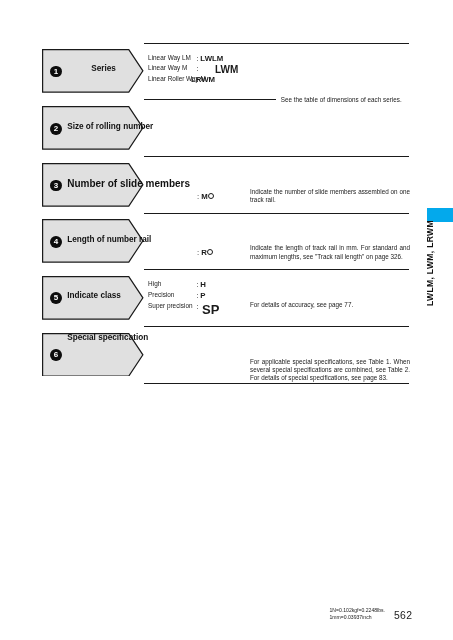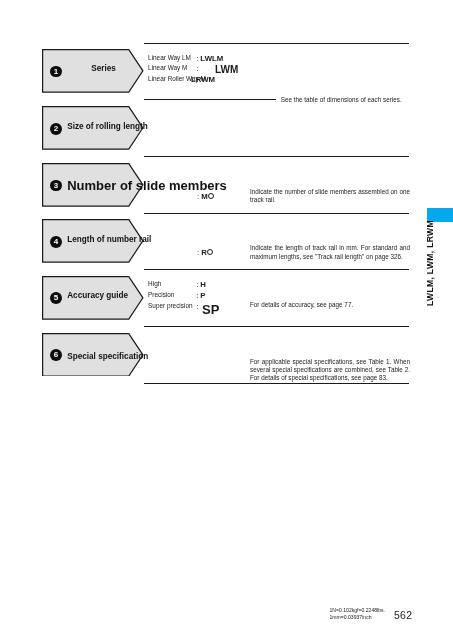--- a/index.html
+++ b/index.html
@@ -77,46 +77,46 @@
           <span class="pc" style="left:196.6px;font-size:7.6px">:</span>
           <span class="pv" style="left:191px;font-size:7.8px">LRWM</span>
         </div>
       </div>
       <div class="note nj" style="left: 280.8px; width: 130px; top: 95.7px;">See the table of dimensions of each series.</div>
       <div class="tag" style="top: 106.4px;">
         <svg width="101.5" height="43.7" viewBox="0 0 101.5 43.7">
           <path d="M0.6 0.6 H86.8 L100.9 21.85 L86.8 43.1 H0.6 Z" fill="#e0e0e0" stroke="#1a1a1a" stroke-width="1.2"></path>
         </svg>
         <div class="bullet" style="left: 8px; top: 16.6px;">2</div>
-        <div class="tag-label" style="left: 25px; top: 15.2px; font-size: 8.2px;">Size of rolling length</div>
+        <div class="tag-label" style="left: 25px; top: 15.2px; font-size: 8.2px;">Size of rolling number</div>
       </div>
       <div class="tag" style="top: 163.1px;">
         <svg width="101.5" height="43.7" viewBox="0 0 101.5 43.7">
           <path d="M0.6 0.6 H86.8 L100.9 21.85 L86.8 43.1 H0.6 Z" fill="#e0e0e0" stroke="#1a1a1a" stroke-width="1.2"></path>
         </svg>
         <div class="bullet" style="left: 8px; top: 16.6px;">3</div>
-        <div class="tag-label" style="left: 25px; top: 15.2px; font-size: 13px;">Number of slide members</div>
+        <div class="tag-label" style="left: 25px; top: 15.2px; font-size: 10px;">Number of slide members</div>
       </div>
       <div class="mark" style="left: 197px; top: 191.6px; font-size: 7.8px;"><span class="mc">:</span> <span>M</span><span class="ring"></span></div>
       <div class="note" style="top: 188.1px;">Indicate the number of slide members assembled on one track rail.</div>
       <div class="tag" style="top: 219.4px;">
         <svg width="101.5" height="43.7" viewBox="0 0 101.5 43.7">
           <path d="M0.6 0.6 H86.8 L100.9 21.85 L86.8 43.1 H0.6 Z" fill="#e0e0e0" stroke="#1a1a1a" stroke-width="1.2"></path>
         </svg>
         <div class="bullet" style="left: 8px; top: 16.6px;">4</div>
         <div class="tag-label" style="left: 25px; top: 15.2px; font-size: 8.2px;">Length of number rail</div>
       </div>
       <div class="mark" style="left: 197px; top: 247.9px; font-size: 7.8px;"><span class="mc">:</span> <span>R</span><span class="ring"></span></div>
       <div class="note" style="top: 244.4px;">Indicate the length of track rail in mm.  For standard and maximum lengths, see "Track rail length" on page 326.</div>
       <div class="tag" style="top: 275.9px;">
         <svg width="101.5" height="43.7" viewBox="0 0 101.5 43.7">
           <path d="M0.6 0.6 H86.8 L100.9 21.85 L86.8 43.1 H0.6 Z" fill="#e0e0e0" stroke="#1a1a1a" stroke-width="1.2"></path>
         </svg>
         <div class="bullet" style="left: 8px; top: 16.6px;">5</div>
-        <div class="tag-label" style="left: 25px; top: 15.2px; font-size: 8.2px;">Accuracy guide</div>
+        <div class="tag-label" style="left: 25px; top: 15.2px; font-size: 8.2px;">Indicate class</div>
       </div>
       <div class="pairs" style="left: 0px; top: 275.9px;">
         <div class="pair" style="top: 4.5px;">
           <span class="pl" style="left:148.1px;font-size:6.4px">High</span>
           <span class="pc" style="left:196.6px;font-size:7.6px">:</span>
           <span class="pv" style="left:200.3px;font-size:7.8px">H</span>
         </div>
         <div class="pair" style="top: 15.1px;">
           <span class="pl" style="left:148.1px;font-size:6.4px">Precision</span>
           <span class="pc" style="left:196.6px;font-size:7.6px">:</span>
@@ -127,21 +127,21 @@
           <span class="pc" style="left:196.6px;font-size:7.6px">:</span>
           <span class="pv" style="left:202px;font-size:13px">SP</span>
         </div>
       </div>
       <div class="note" style="top: 300.9px;">For details of accuracy, see page 77.</div>
       <div class="tag" style="top: 332.8px;">
         <svg width="101.5" height="43.7" viewBox="0 0 101.5 43.7">
           <path d="M0.6 0.6 H86.8 L100.9 21.85 L86.8 43.1 H0.6 Z" fill="#e0e0e0" stroke="#1a1a1a" stroke-width="1.2"></path>
         </svg>
         <div class="bullet" style="left: 8px; top: 16.6px;">6</div>
-        <div class="tag-label" style="left: 25px; top: 19px; font-size: 8.2px;">Special specification</div>
+        <div class="tag-label" style="left: 25px; top: 0; font-size: 8.2px;">Special specification</div>
       </div>
       <div class="note" style="top: 357.8px;">For applicable special specifications, see Table 1. When several special specifications are combined, see Table 2.  For details of special specifications, see page 83.</div>
     </div>
 
   <div class="tab"></div>
   <div class="vtext">
     <span style="left: 0px; top: 82px;">LWLM,  LWM,  LRWM</span>
   </div>
 
   <div class="foot">

